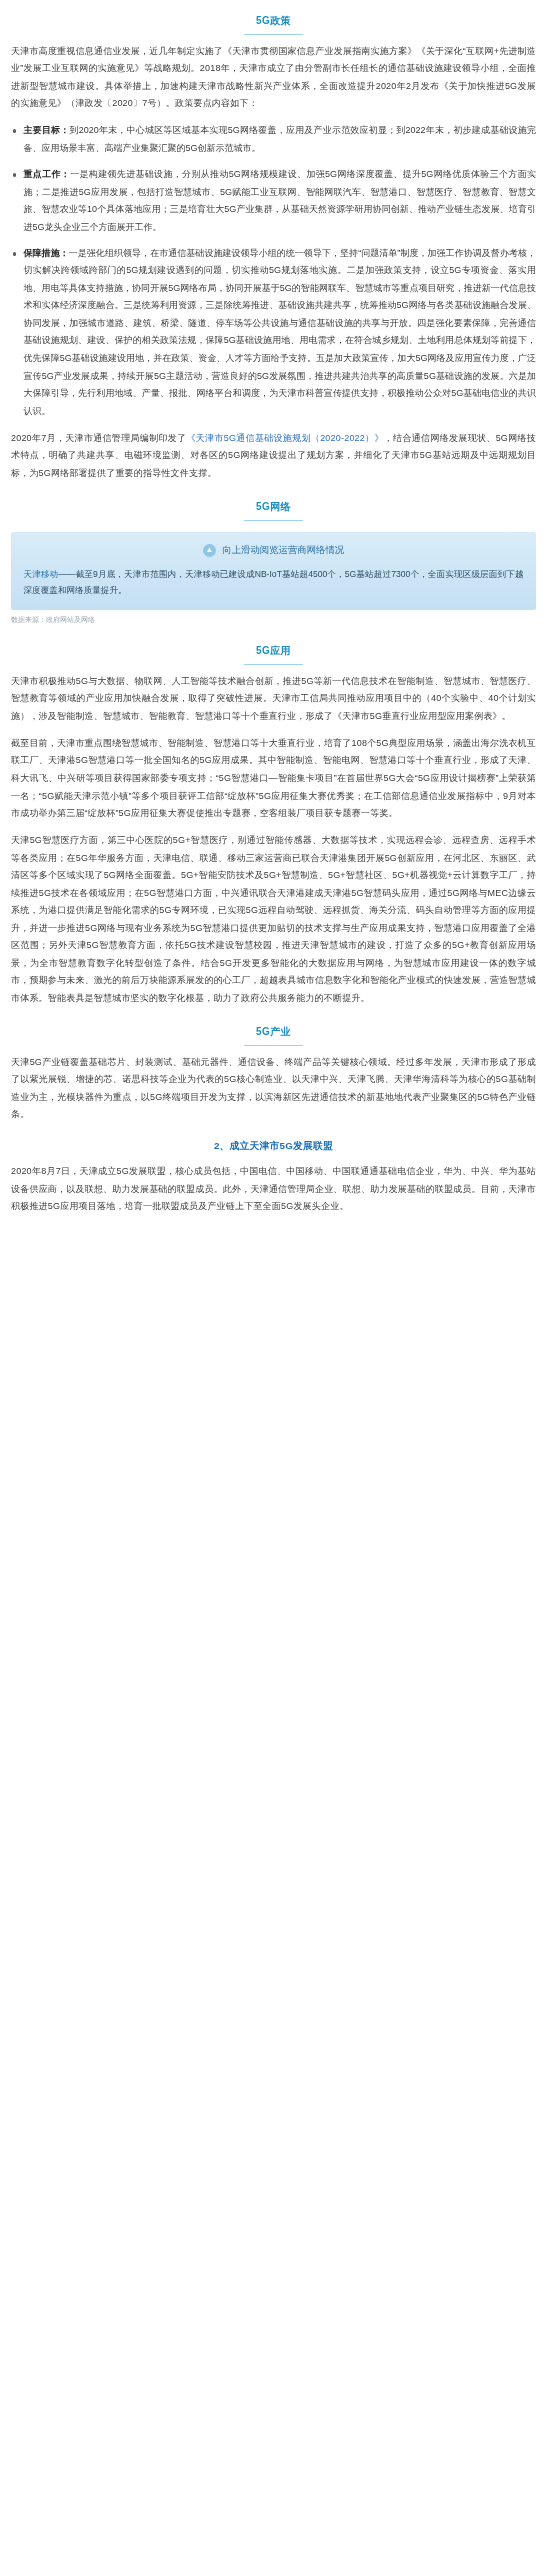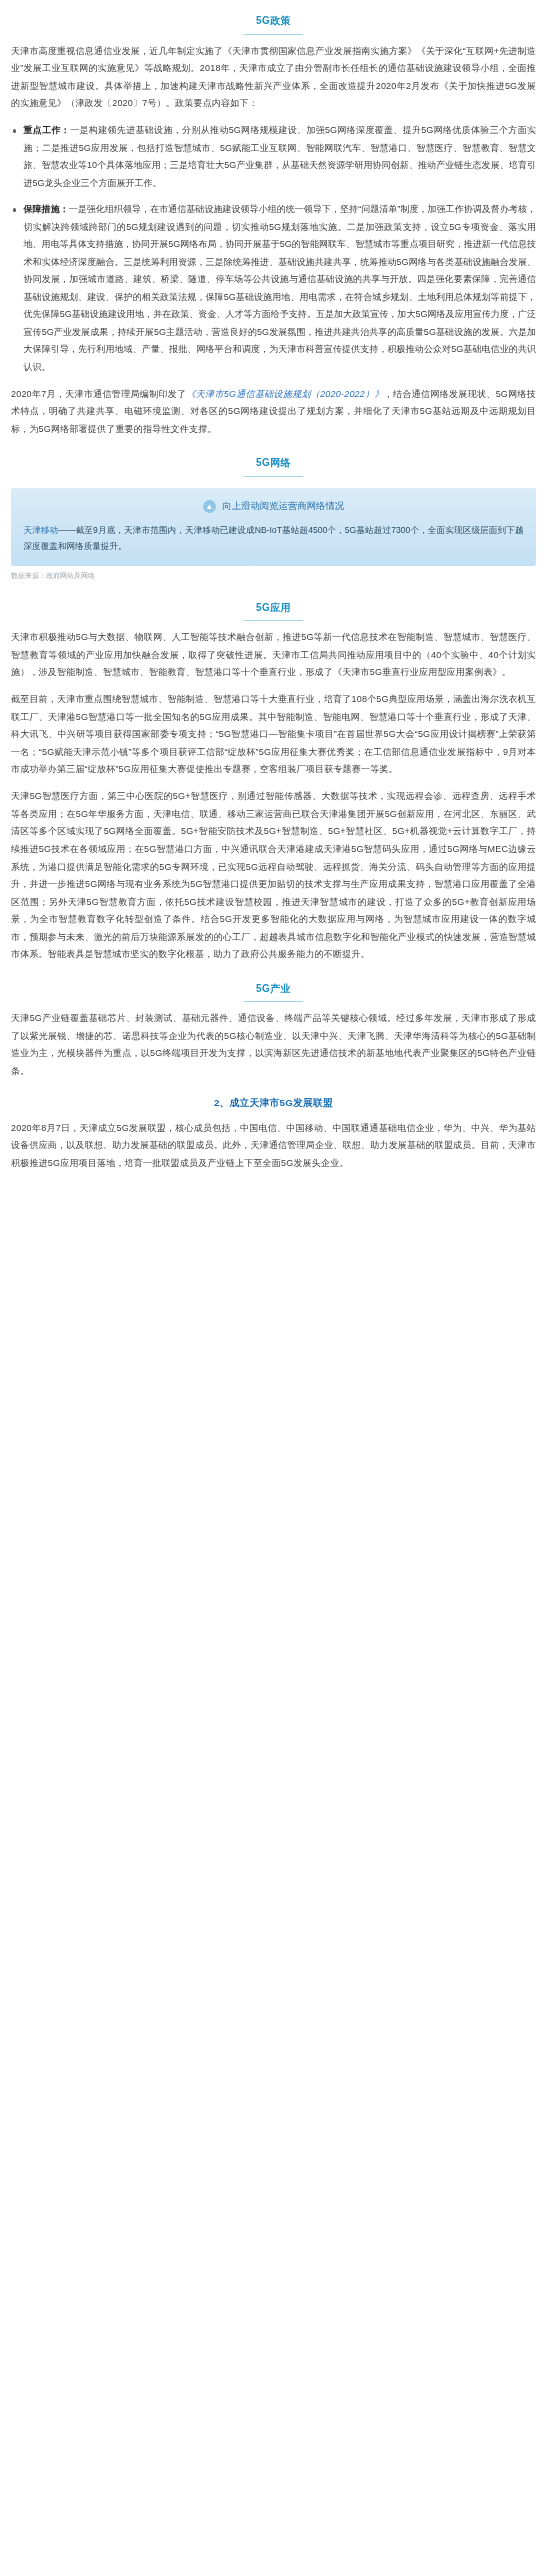--- a/index.html
+++ b/index.html
@@ -38,21 +38,20 @@
   }
   
   p.para {
     margin: 0 0 9.4px 0;
     text-align: justify;
     text-justify: inter-ideograph;
     letter-spacing: 0.2px;
   }
   .link-blue {
     color: #2a6fc0;
-    font-style: italic;
   }
   
   ul.bullets {
     list-style: none;
     margin: 0 0 9.4px 0;
     padding: 0;
   }
   ul.bullets > li {
     position: relative;
     padding-left: 12.5px;
@@ -136,20 +135,23 @@
 <div class="page">
 
   <div class="section-head first-head">
     <span class="pill">5G政策</span>
   </div>
 
   <p class="para">天津市高度重视信息通信业发展，近几年制定实施了《天津市贯彻国家信息产业发展指南实施方案》《关于深化“互联网+先进制造业”发展工业互联网的实施意见》等战略规划。2018年，天津市成立了由分管副市长任组长的通信基础设施建设领导小组，全面推进新型智慧城市建设。具体举措上，加速构建天津市战略性新兴产业体系，全面改造提升2020年2月发布《关于加快推进5G发展的实施意见》（津政发〔2020〕7号）。政策要点内容如下：</p>
 
   <ul class="bullets">
     <li>
+      <span class="lead">主要目标：</span><span>到2020年末，中心城区等区域基本实现5G网络覆盖，应用及产业示范效应初显；到2022年末，初步建成基础设施完备、应用场景丰富、高端产业集聚汇聚的5G创新示范城市。</span>
+    </li>
+    <li>
       <span class="lead">重点工作：</span><span>一是构建领先进基础设施，分别从推动5G网络规模建设、加强5G网络深度覆盖、提升5G网络优质体验三个方面实施；二是推进5G应用发展，包括打造智慧城市、5G赋能工业互联网、智能网联汽车、智慧港口、智慧医疗、智慧教育、智慧文旅、智慧农业等10个具体落地应用；三是培育壮大5G产业集群，从基础天然资源学研用协同创新、推动产业链生态发展、培育引进5G龙头企业三个方面展开工作。</span>
     </li>
     <li>
       <span class="lead">保障措施：</span><span>一是强化组织领导，在市通信基础设施建设领导小组的统一领导下，坚持“问题清单”制度，加强工作协调及督办考核，切实解决跨领域跨部门的5G规划建设遇到的问题，切实推动5G规划落地实施。二是加强政策支持，设立5G专项资金、落实用地、用电等具体支持措施，协同开展5G网络布局，协同开展基于5G的智能网联车、智慧城市等重点项目研究，推进新一代信息技术和实体经济深度融合。三是统筹利用资源，三是除统筹推进、基础设施共建共享，统筹推动5G网络与各类基础设施融合发展、协同发展，加强城市道路、建筑、桥梁、隧道、停车场等公共设施与通信基础设施的共享与开放。四是强化要素保障，完善通信基础设施规划、建设、保护的相关政策法规，保障5G基础设施用地、用电需求，在符合城乡规划、土地利用总体规划等前提下，优先保障5G基础设施建设用地，并在政策、资金、人才等方面给予支持。五是加大政策宣传，加大5G网络及应用宣传力度，广泛宣传5G产业发展成果，持续开展5G主题活动，营造良好的5G发展氛围，推进共建共治共享的高质量5G基础设施的发展。六是加大保障引导，先行利用地域、产量、报批、网络平台和调度，为天津市科普宣传提供支持，积极推动公众对5G基础电信业的共识认识。</span>
     </li>
   </ul>
 
   <p class="para">
     <span>2020年7月，天津市通信管理局编制印发了</span><span class="link-blue">《天津市5G通信基础设施规划（2020-2022）》</span><span>，结合通信网络发展现状、5G网络技术特点，明确了共建共享、电磁环境监测、对各区的5G网络建设提出了规划方案，并细化了天津市5G基站远期及中远期规划目标，为5G网络部署提供了重要的指导性文件支撑。</span>
   </p>

